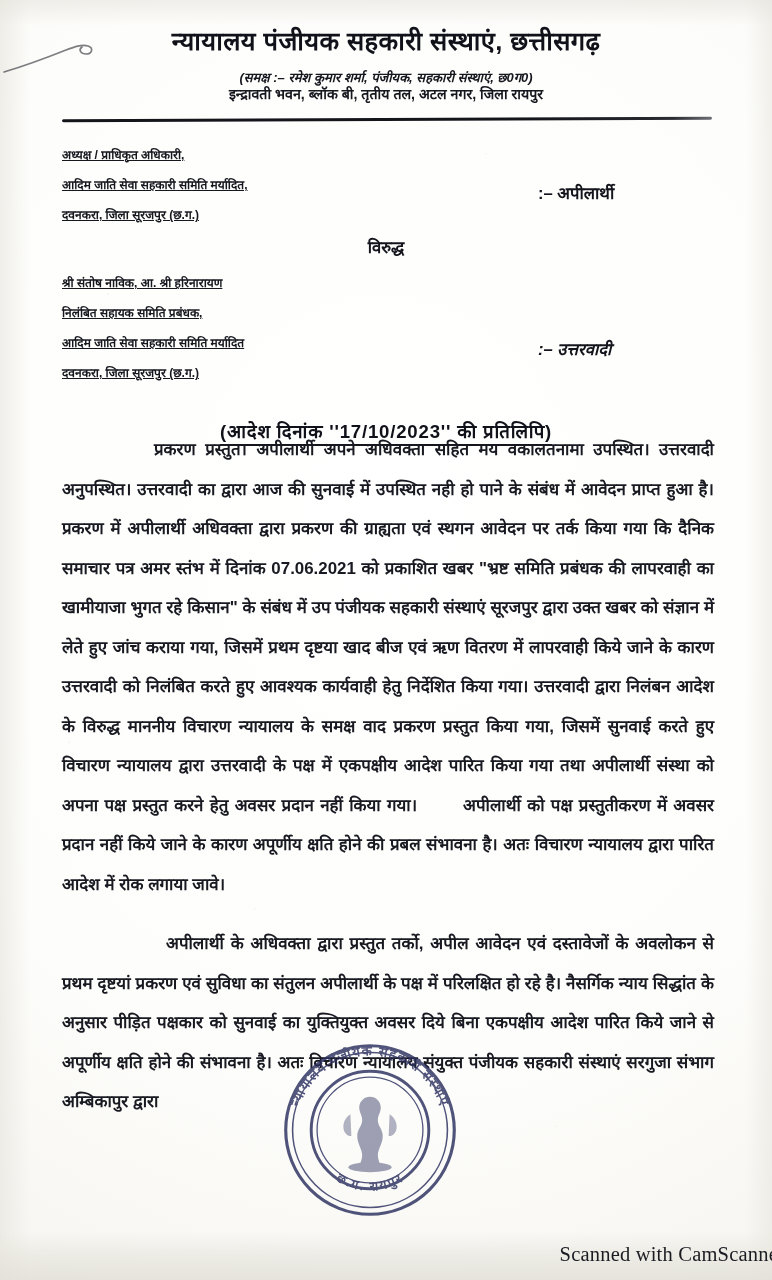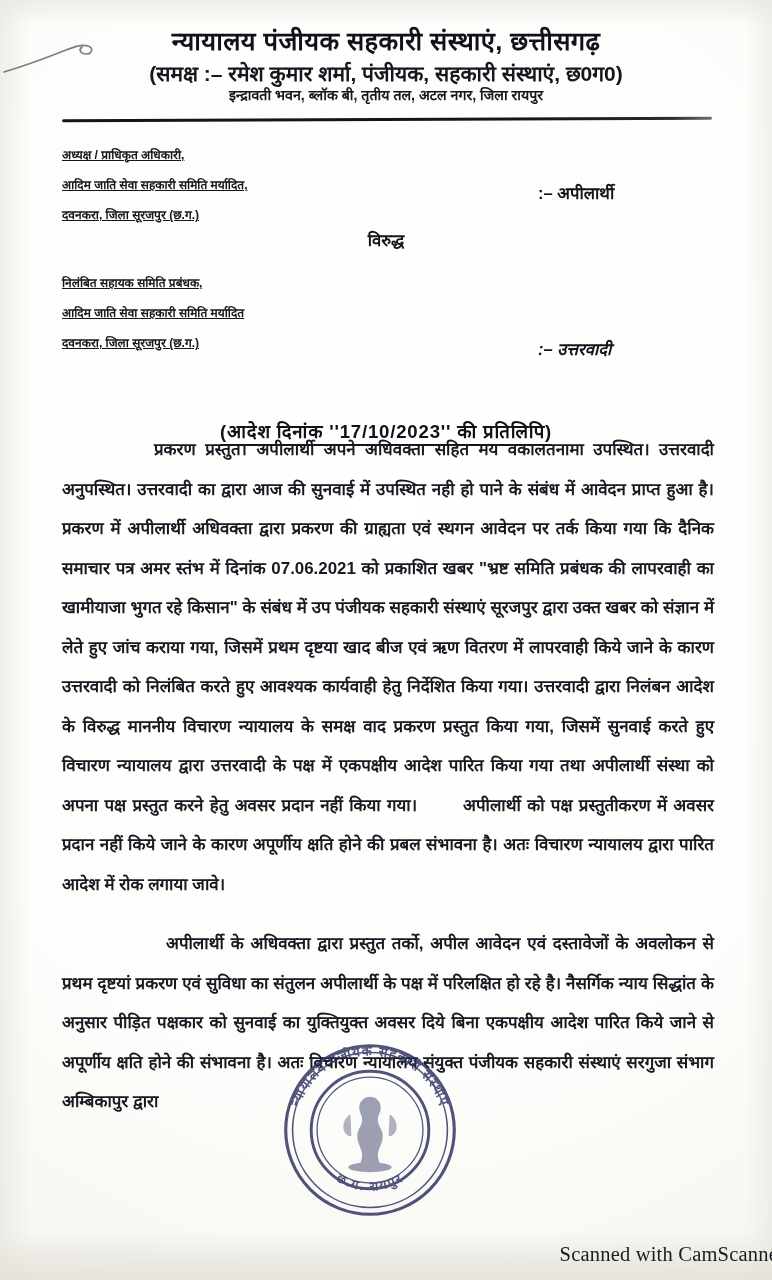--- a/index.html
+++ b/index.html
@@ -41,21 +41,21 @@
   
   #squiggle{position:absolute;left:2px;top:38px;z-index:3;opacity:.72;}
 
   
   #letterhead{position:absolute;left:0;top:26px;width:772px;z-index:4;text-align:center;}
   #court-title{
     font-size:25.5px;font-weight:700;letter-spacing:.4px;color:#101119;
     line-height:1.18;white-space:nowrap;
   }
   #court-before{
-    font-size:21px;font-weight:600;color:#16171e;margin-top:5px;line-height:1.25;
+    font-size:13px;font-weight:600;color:#16171e;margin-top:14px;line-height:1.25;font-style:italic;
   }
   #court-address{
     font-size:14.2px;font-weight:600;color:#16171e;line-height:1.25;
   }
   #rule{
     position:absolute;left:62px;top:118px;width:650px;height:3px;z-index:4;
     background:linear-gradient(90deg,#14151b 0%,#14151b 72%,#2a2b33 94%,#6e6f77 100%);
     border-radius:2px;
     transform:rotate(-0.22deg);
   }
@@ -67,21 +67,21 @@
   .party-line{
     font-size:12px;font-weight:600;color:#16171e;line-height:30px;white-space:nowrap;text-decoration:underline;
   }
   .role-tag{
     position:absolute;z-index:4;font-size:16.6px;font-weight:700;color:#14151c;white-space:nowrap;
   }
   #appellant-role{left:538px;top:181px;}
   #respondent-role{left:538px;top:337px;font-style:italic;}
 
   #versus{
-    position:absolute;left:0;top:228px;width:772px;text-align:center;z-index:4;
+    position:absolute;left:0;top:235px;width:772px;text-align:center;z-index:4;
     font-size:16.6px;font-weight:700;color:#14151c;
   }
 
   
   #order-title{
     position:absolute;left:0;top:386px;width:772px;text-align:center;z-index:4;margin-top:32px;
   }
   #order-title span{
     font-size:18.6px;font-weight:700;color:#101119;letter-spacing:.8px;
     border-bottom:2px solid #14151b;padding-bottom:2px;white-space:nowrap;
@@ -143,20 +143,21 @@
   <div id="appellant-block" class="party-block">
     <div class="party-line">अध्यक्ष / प्राधिकृत अधिकारी,</div>
     <div class="party-line">आदिम जाति सेवा सहकारी समिति मर्यादित,</div>
     <div class="party-line">दवनकरा, जिला सूरजपुर (छ.ग.)</div>
   </div>
   <div id="appellant-role" class="role-tag">:– अपीलार्थी</div>
 
   <div id="versus">विरुद्ध</div>
 
   <div id="respondent-block" class="party-block">
+    <div class="party-line">श्री संतोष नाविक, आ. श्री हरिनारायण</div>
     <div class="party-line">निलंबित सहायक समिति प्रबंधक,</div>
     <div class="party-line">आदिम जाति सेवा सहकारी समिति मर्यादित</div>
     <div class="party-line">दवनकरा, जिला सूरजपुर (छ.ग.)</div>
   </div>
   <div id="respondent-role" class="role-tag">:– उत्तरवादी</div>
 
   <div id="order-title">
     <span>(आदेश दिनांक ''17/10/2023'' की प्रतिलिपि)</span>
   </div>
 

